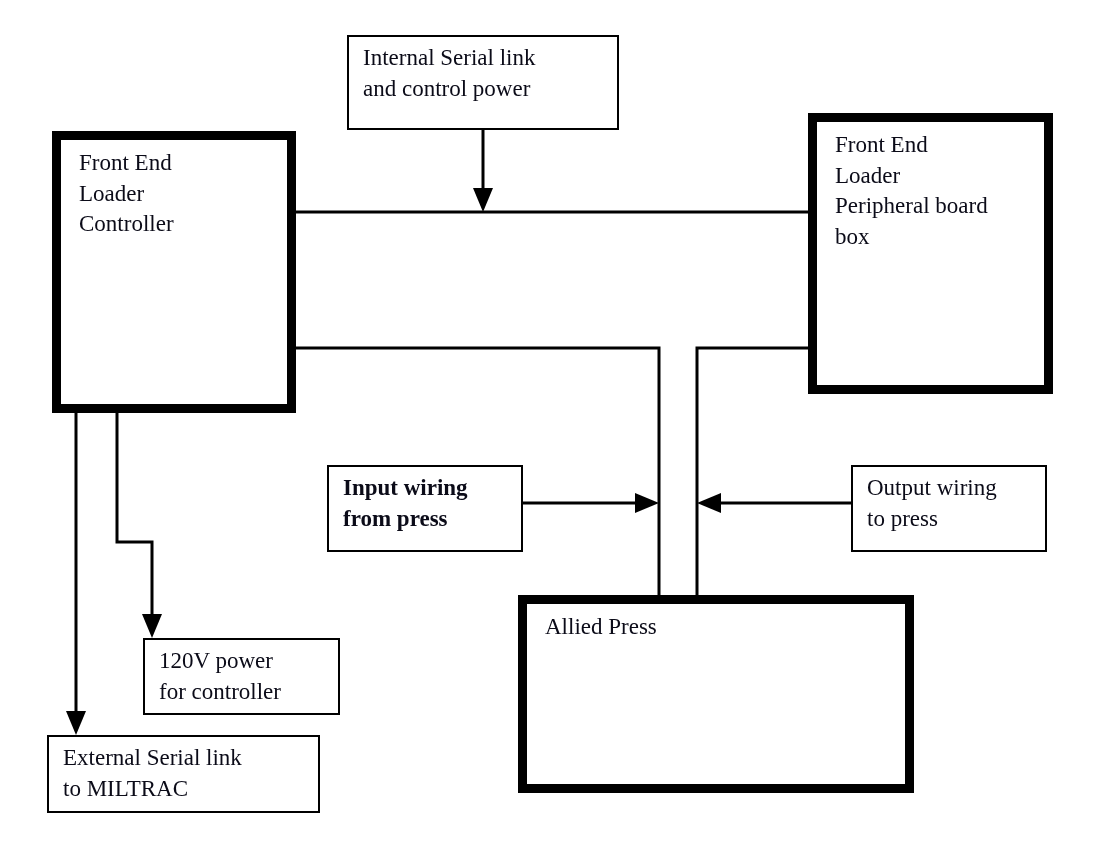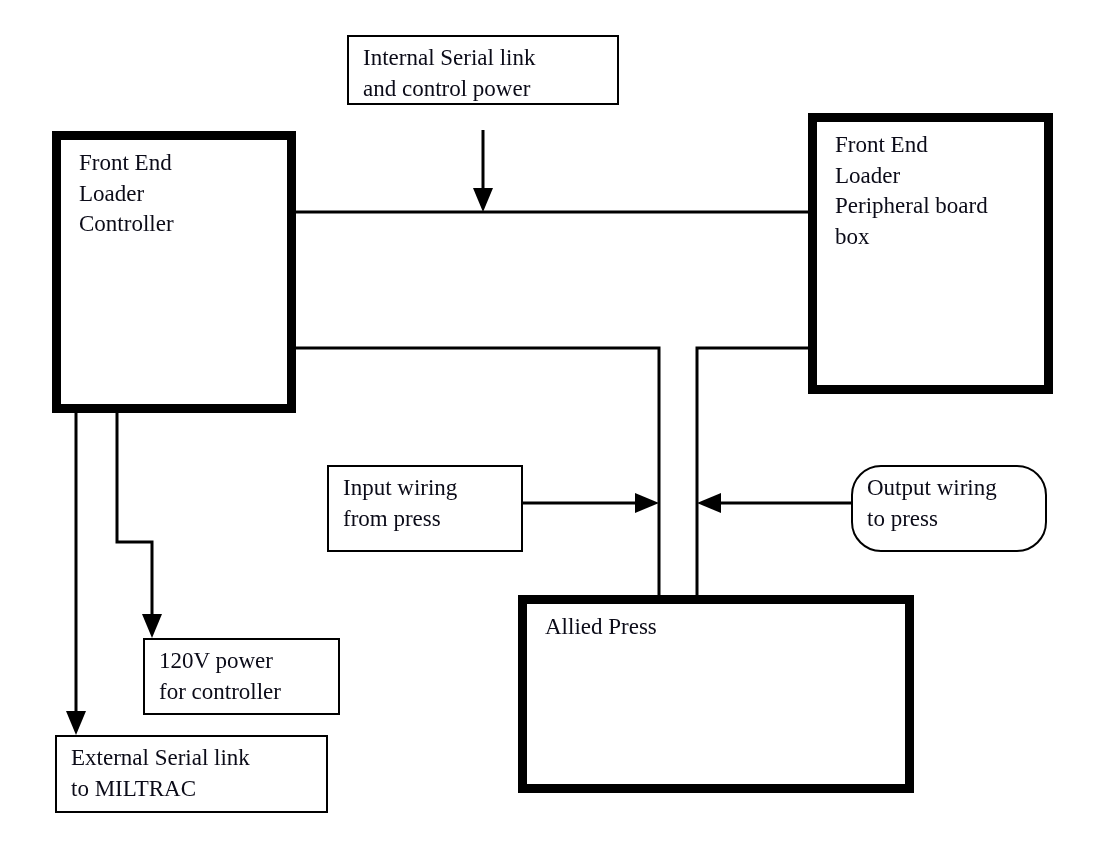--- a/index.html
+++ b/index.html
@@ -87,48 +87,48 @@
     <polyline points="117,413 117,542 152,542 152,624"></polyline>
     <polygon class="head" points="152,638 142,614 162,614"></polygon>
   </svg>
 
   <div class="node thick" style="left:52px; top:131px; width:244px; height:282px;">
     <div class="label">Front End
 Loader
 Controller</div>
   </div>
 
-  <div class="node thin" style="left:347px; top:35px; width:272px; height:70px;">
+  <div class="node thin" style="left:347px; top:35px; width:272px; height:95px;">
     <div class="label">Internal Serial link
 and control power</div>
   </div>
 
   <div class="node thick" style="left:808px; top:113px; width:245px; height:281px;">
     <div class="label">Front End
 Loader
 Peripheral board
 box</div>
   </div>
 
-  <div class="node thin" style="left:327px; top:465px; width:196px; height:87px;">
+  <div class="node thin" style="left:327px; top:465px; width:196px; height:87px;font-weight:bold;">
     <div class="label">Input wiring
 from press</div>
   </div>
 
-  <div class="node thin" style="left:851px; top:465px; width:196px; height:87px;border-radius:30px;">
+  <div class="node thin" style="left:851px; top:465px; width:196px; height:87px;">
     <div class="label">Output wiring
 to press</div>
   </div>
 
   <div class="node thin" style="left:143px; top:638px; width:197px; height:77px;">
     <div class="label">120V power
 for controller</div>
   </div>
 
-  <div class="node thin" style="left:55px; top:735px; width:273px; height:78px;">
+  <div class="node thin" style="left:47px; top:735px; width:273px; height:78px;">
     <div class="label">External Serial link
 to MILTRAC</div>
   </div>
 
   <div class="node thick" style="left:518px; top:595px; width:396px; height:198px;">
     <div class="label">Allied Press</div>
   </div>
 
 </div>
 

